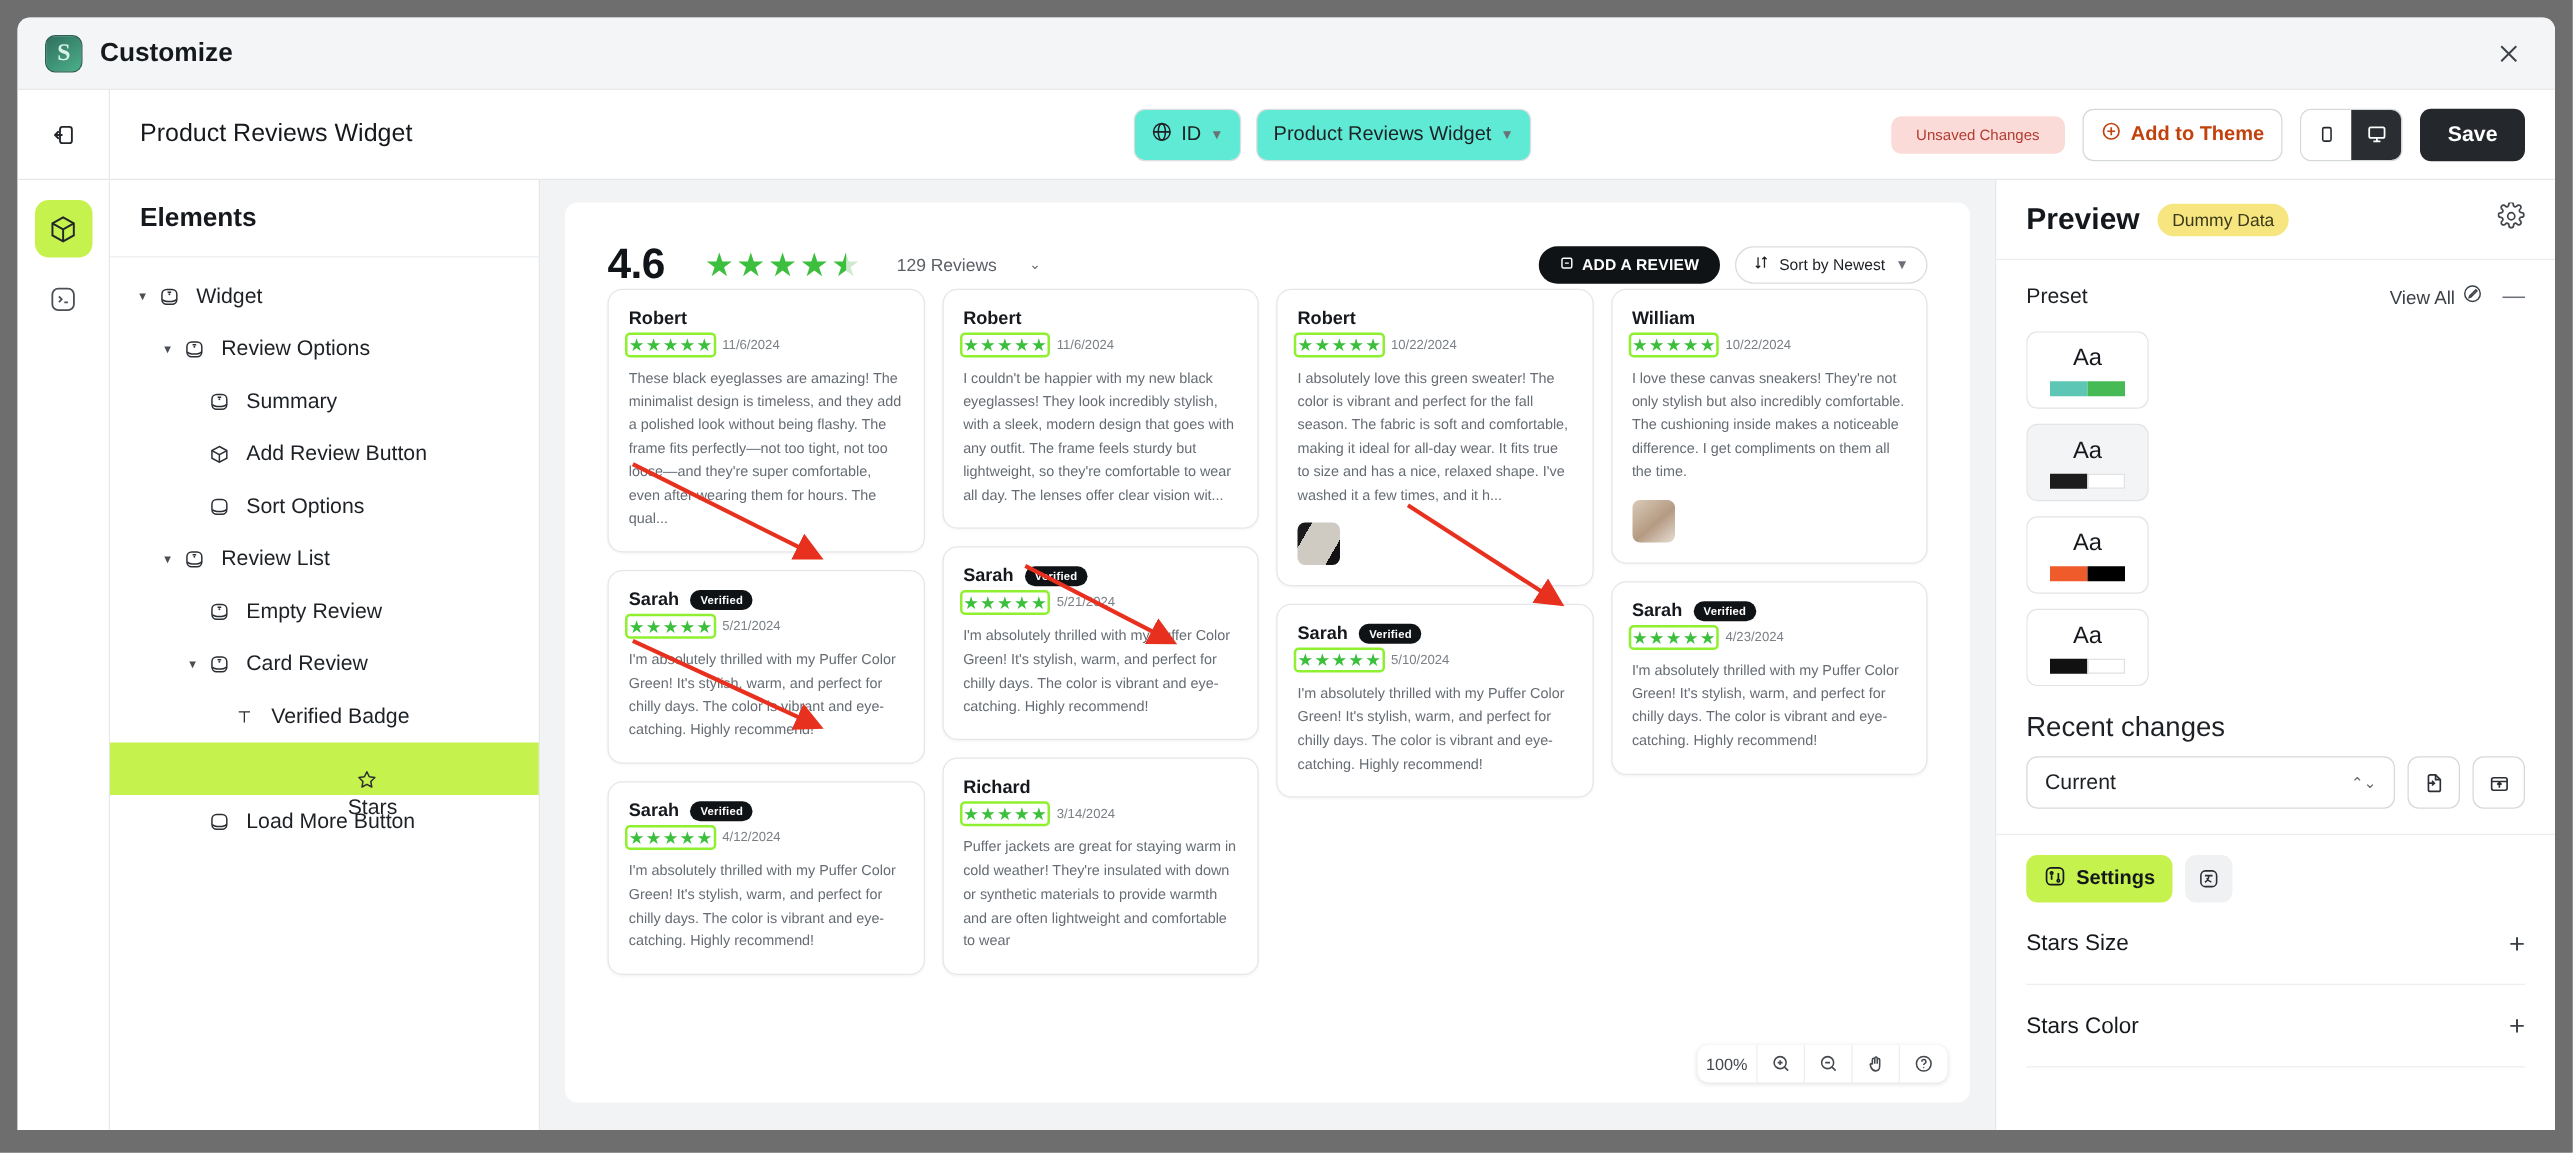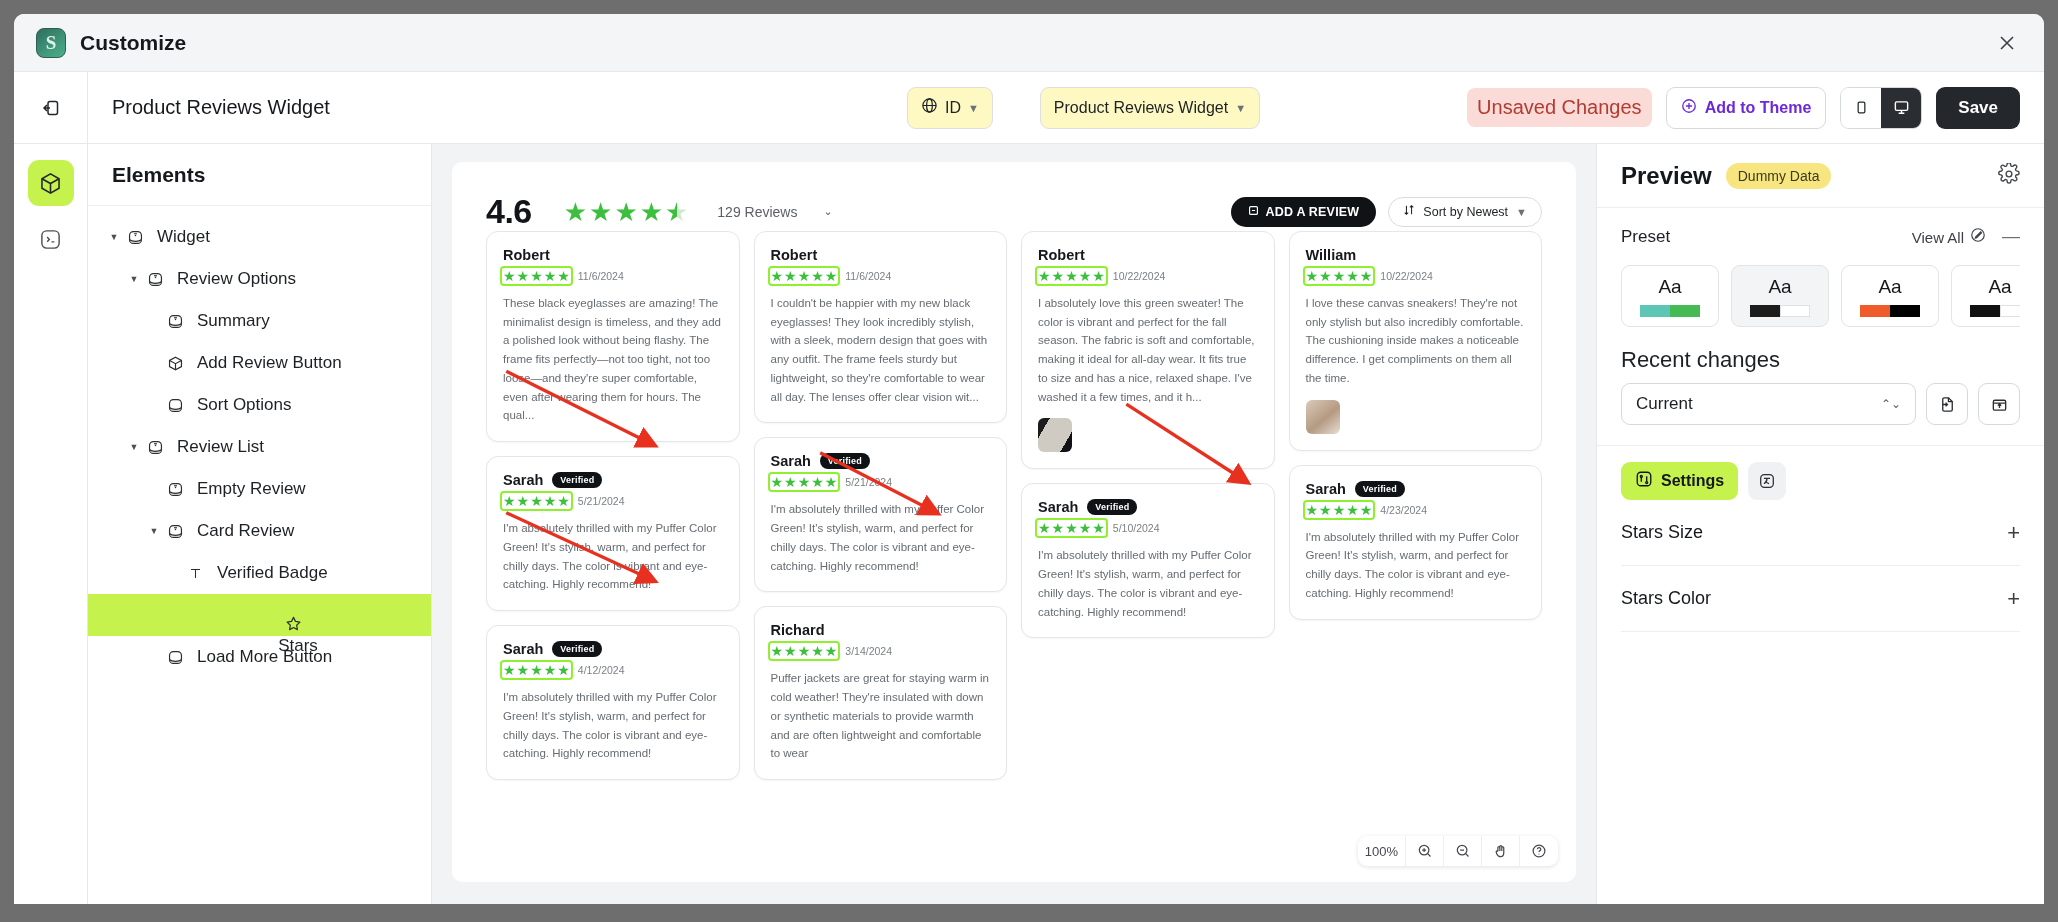--- a/index.html
+++ b/index.html
@@ -83,55 +83,54 @@
     left: 50%;
     transform: translateX(-50%);
     display: flex;
     gap: 12px;
     align-items: center;
   }
   .pill {
     height: 42px;
     border: 1px solid #dcdee1;
     border-radius: 9px;
-    background: #fef9c3;
+    background: #5eead4;
     display: flex; align-items: center;
     gap: 7px;
     padding: 0 13px;
     font-size: 16px;
     color: #1d2125;
     cursor: pointer;
     white-space: nowrap;
-    margin-left: 35px;
   }
   .chev { font-size: 11px; color: #6b7176; }
 
   .toolbar-right {
     margin-left: auto;
     display: flex;
     align-items: center;
     gap: 14px;
   }
   .badge-unsaved {
     background: #fadbd8;
     color: #b33b32;
-    font-size: 20px;
+    font-size: 12px;
     border-radius: 8px;
-    padding: 8px 10px;
+    padding: 8px 20px;
     white-space: nowrap;
   }
   .btn-outline {
     height: 42px;
     border: 1px solid #d6d9dc;
     border-radius: 9px;
     background: #fff;
     display: flex; align-items: center; gap: 8px;
     padding: 0 14px;
     font-size: 16px; font-weight: bold;
-    color: #6d28d9; cursor: pointer;
+    color: #c2410c; cursor: pointer;
     white-space: nowrap;
   }
   .devtoggle {
     display: flex;
     border: 1px solid #d6d9dc;
     border-radius: 9px;
     overflow: hidden;
     height: 42px;
   }
   .devtoggle > div {
@@ -367,21 +366,21 @@
   .rp-row { display: flex; align-items: center; }
   .rp-label { font-size: 17px; color: #1d2125; }
   .rp-viewall {
     margin-left: auto;
     font-size: 15px; color: #3c4147;
     display: flex; align-items: flex-end; gap: 6px;
     cursor: pointer;
   }
   .rp-minus { margin-left: 16px; color: #6b7076; font-size: 18px; cursor: pointer; }
 
-  .presets { margin-top: 18px; display: flex; gap: 12px; overflow: hidden; }
+  .presets { margin-top: 18px; display: flex; gap: 12px; overflow: hidden; flex-direction: column; }
   .preset {
     width: 98px; height: 62px;
     border: 1px solid #e2e4e7;
     border-radius: 9px;
     display: flex; flex-direction: column;
     align-items: center; justify-content: center;
     gap: 7px;
     flex: 0 0 auto;
     cursor: pointer;
     background: #fff;

